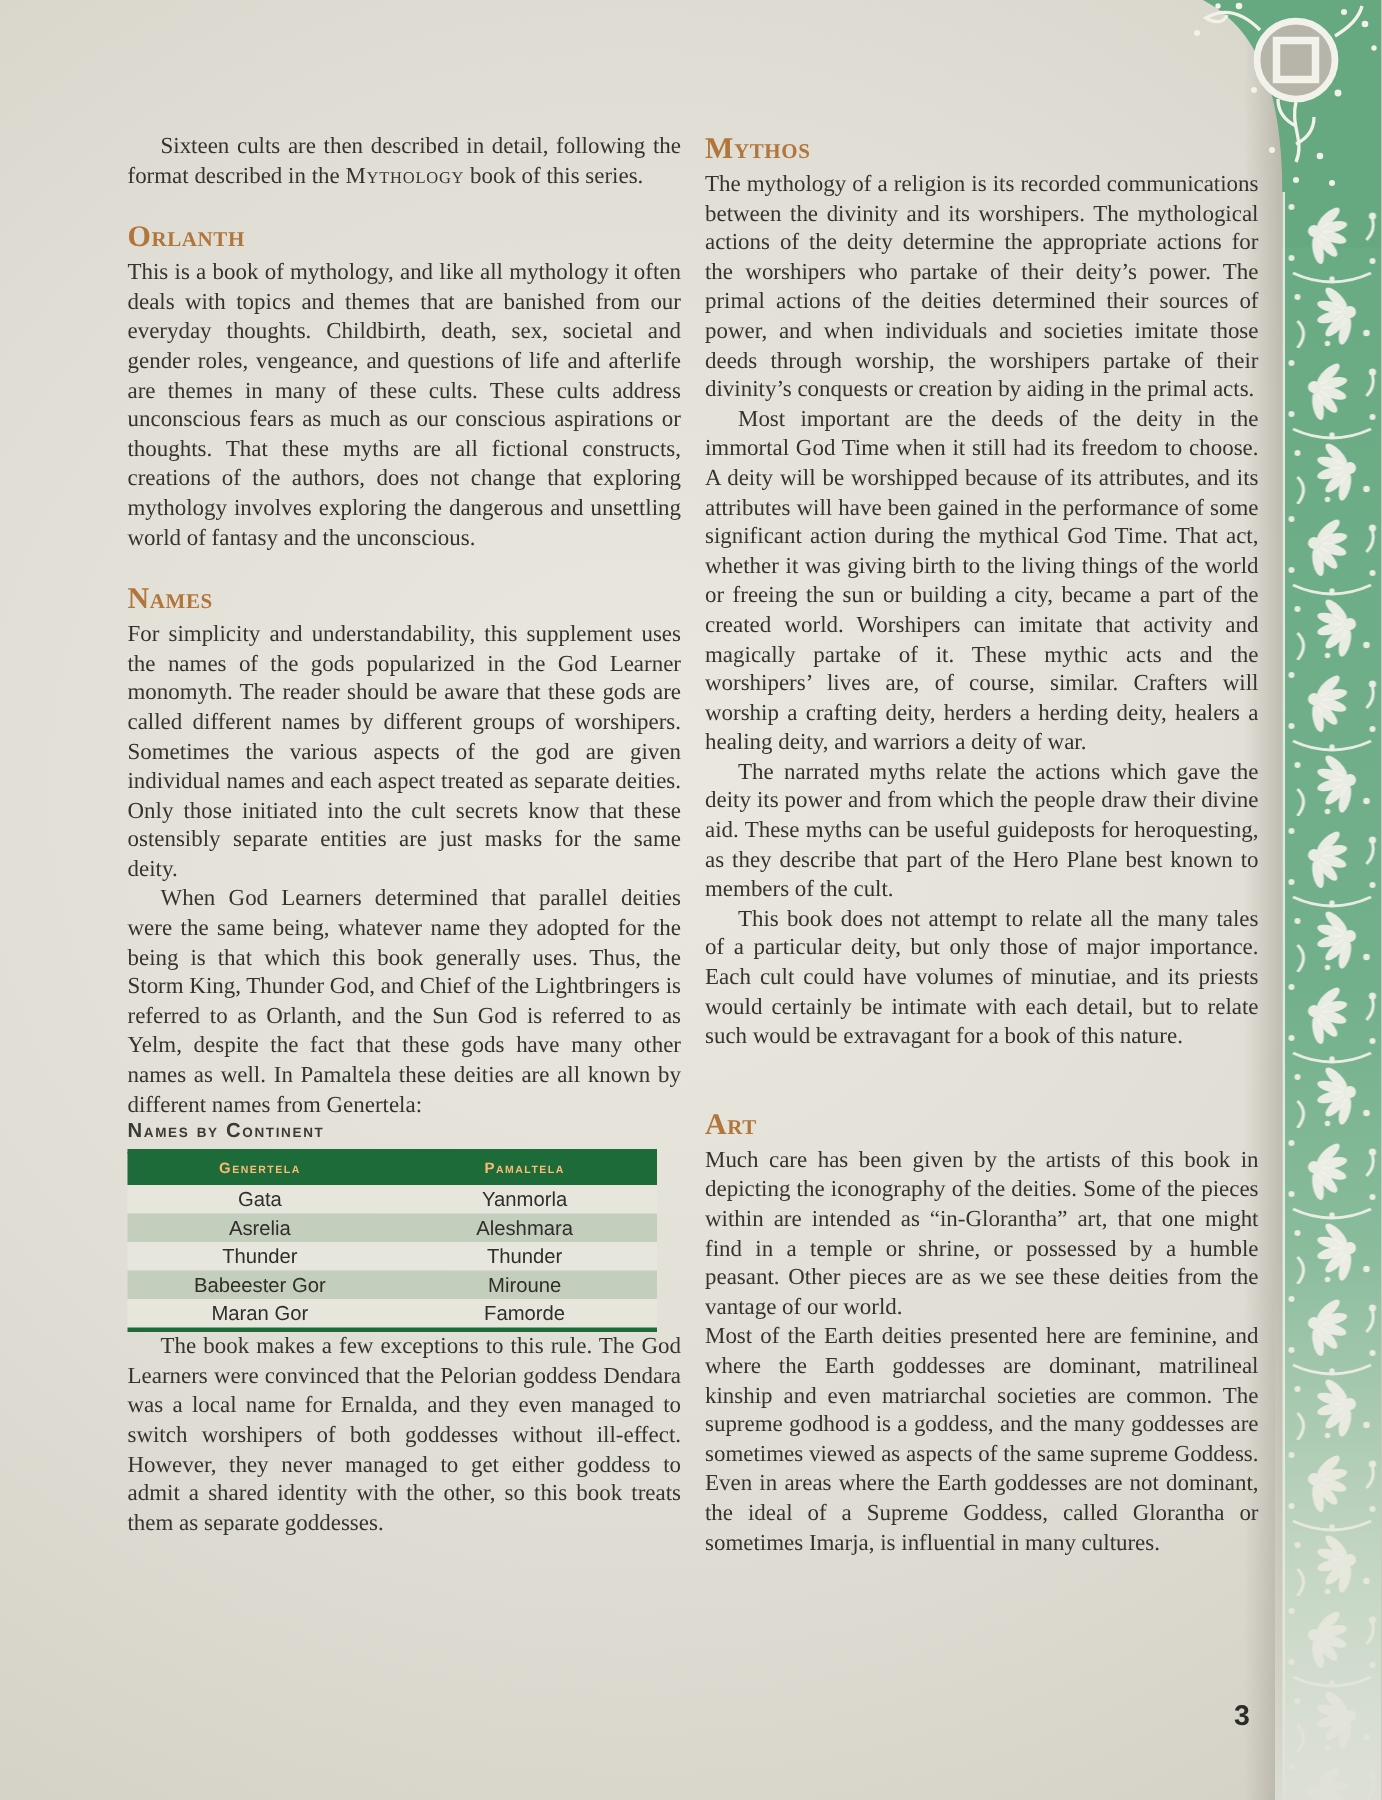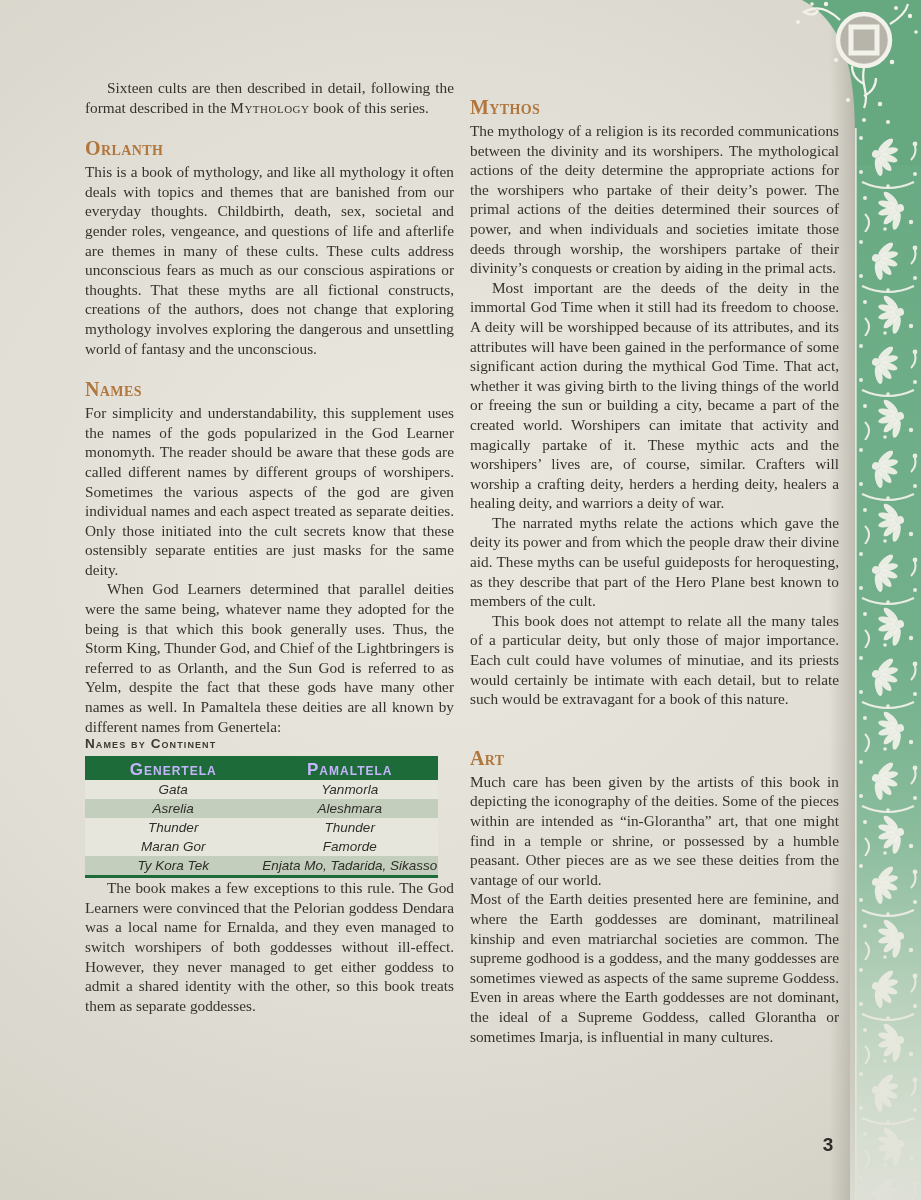--- a/index.html
+++ b/index.html
@@ -1,38 +1,38 @@
 <!DOCTYPE html>
 <html><head>
 <meta charset="utf-8">
 <style>
   html,body{margin:0;padding:0;background:#c6c3b9;}
   .page{
     position:relative;width:921px;height:1200px;overflow:hidden;
     background:radial-gradient(ellipse 130% 95% at 46% 44%, #ebe8e0 0%, #e0ddd4 42%, #d2cfc5 75%, #c0bdb2 100%);
     font-family:"Liberation Serif", serif;color:#34332d;
   }
-  .content{position:absolute;left:85px;top:78px;width:754px;display:flex;gap:16px;z-index:3;}
+  .content{position:absolute;left:85px;top:88px;width:754px;display:flex;gap:16px;z-index:3;}
   .col{width:369px;}
   .col p{margin:0;font-size:15.3px;line-height:19.6px;text-align:justify;}
   .col p.indent{text-indent:22px;}
   .sc{font-variant:small-caps;letter-spacing:.5px;}
   h2{font-family:"Liberation Serif", serif;font-variant:small-caps;font-weight:600;
      font-size:20px;line-height:22px;color:#b1763b;margin:20px 0 3px;letter-spacing:.4px;}
-  .col h2:first-child{margin-top:18px;}
+  .col h2:first-child{margin-top:0;}
   h2.mt-lg{margin-top:38px;}
   h2.mt-md{margin-top:22px;}
   .table-label{font-family:"Liberation Sans", sans-serif;font-variant:small-caps;
      font-size:13.5px;font-weight:bold;letter-spacing:1.1px;color:#3b3a32;}
   table.names{border-collapse:collapse;width:353px;margin-top:5px;
      font-family:"Liberation Sans", sans-serif;
      border-top:3px solid #1d6b39;border-bottom:3px solid #1d6b39;}
-  table.names th{background:#1d6b39;color:#c4b5fd;font-size:17px;font-variant:small-caps;
+  table.names th{background:#1d6b39;color:#fdba74;font-size:10px;font-variant:small-caps;
      letter-spacing:1px;font-weight:bold;height:21px;padding:0;width:50%;}
-  table.names td{text-align:center;font-size:13.5px;height:19px;padding:0;color:#2f2e29;background:#e7e6dd;font-style:italic;}
+  table.names td{text-align:center;font-size:13.5px;height:19px;padding:0;color:#2f2e29;background:#e7e6dd;}
   table.names tr.alt td{background:#c4cebd;}
   .after-table{margin-top:17px;}
   .page-number{position:absolute;left:812px;top:1134px;width:32px;text-align:center;z-index:3;
      font-family:"Liberation Sans", sans-serif;font-weight:bold;font-size:19px;color:#2c2b26;}
   .edge-shadow{position:absolute;top:0;right:64px;width:28px;height:100%;z-index:2;
      background:linear-gradient(to right, rgba(105,100,88,0) 0%, rgba(105,100,88,.30) 100%);}
   svg.border-ornament{position:absolute;top:0;right:0;z-index:5;display:block;}
 </style>
 </head>
 <body>
@@ -150,27 +150,27 @@
               <td>Yanmorla</td>
             </tr>
           <tr class="alt">
               <td>Asrelia</td>
               <td>Aleshmara</td>
             </tr>
           <tr>
               <td>Thunder</td>
               <td>Thunder</td>
             </tr>
+          <tr class="alt">
+              <td>Babeester Gor</td>
+              <td>Miroune</td>
+            </tr>
           <tr>
               <td>Maran Gor</td>
               <td>Famorde</td>
-            </tr>
-          <tr class="alt">
-              <td>Ty Kora Tek</td>
-              <td>Enjata Mo, Tadarida, Sikasso</td>
             </tr>
         </tbody>
       </table>
 
       <p class="indent after-table">The book makes a few exceptions to this rule. The God Learners were convinced that the Pelorian goddess Dendara was a local name for Ernalda, and they even managed to switch worshipers of both goddesses without ill-effect. However, they never managed to get either goddess to admit a shared identity with the other, so this book treats them as separate goddesses.</p>
     </div>
 
     <div class="col">
       <h2>Mythos</h2>
       <p>The mythology of a religion is its recorded communications between the divinity and its worshipers. The mythological actions of the deity determine the appropriate actions for the worshipers who partake of their deity’s power. The primal actions of the deities determined their sources of power, and when individuals and societies imitate those deeds through worship, the worshipers partake of their divinity’s conquests or creation by aiding in the primal acts.</p>

